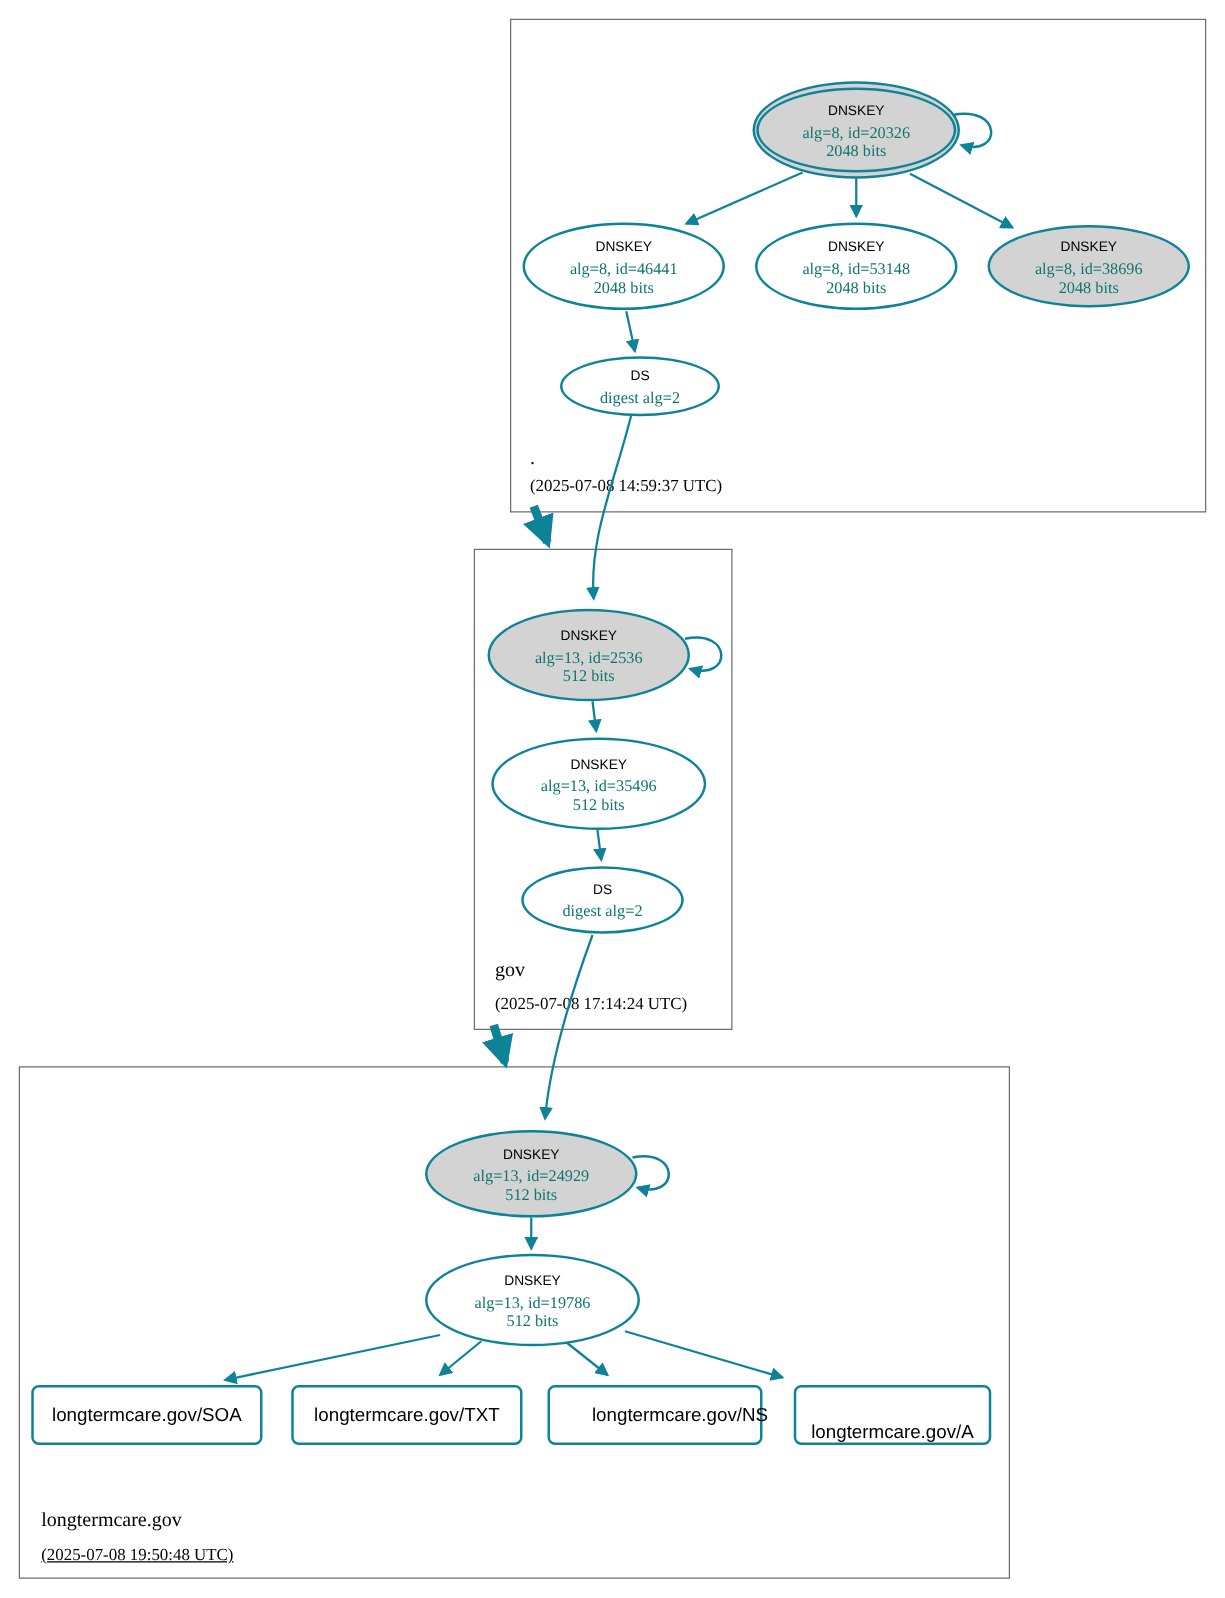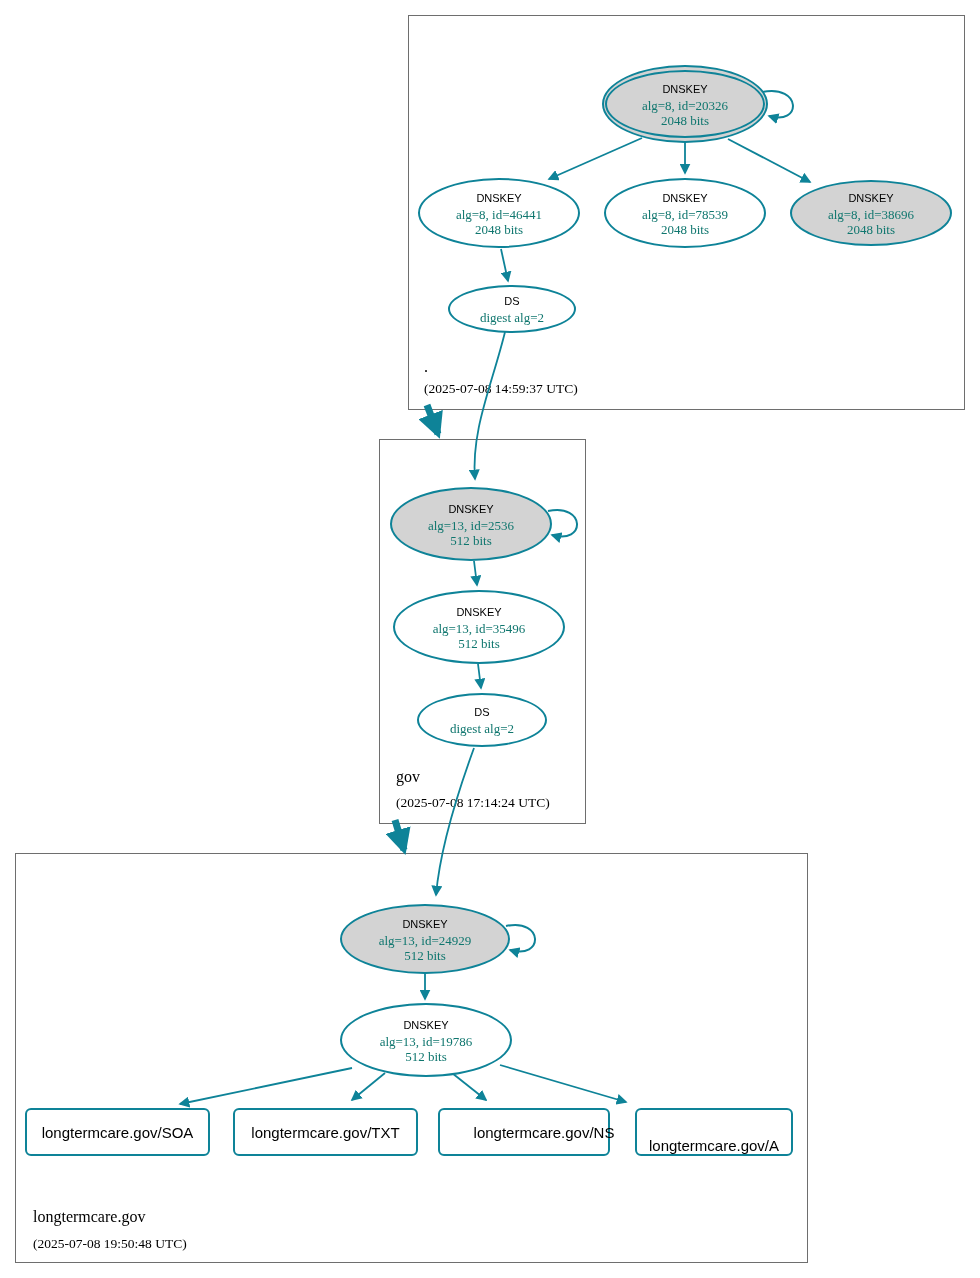--- a/index.html
+++ b/index.html
@@ -90,21 +90,21 @@
   <div class="zone-box" style="left:379px;top:439px;width:205px;height:383px;"></div>
   <div class="zone-box" style="left:15px;top:853px;width:791px;height:408px;"></div>
 
   <div class="zone-label" style="left:424px;top:358px;">.</div>
   <div class="zone-ts" style="left:424px;top:381px;">(2025-07-08 14:59:37 UTC)</div>
 
   <div class="zone-label" style="left:396px;top:768px;">gov</div>
   <div class="zone-ts" style="left:396px;top:795px;">(2025-07-08 17:14:24 UTC)</div>
 
   <div class="zone-label" style="left:33px;top:1208px;">longtermcare.gov</div>
-  <div class="zone-ts" style="left:33px;top:1236px;">(2025-07-08 19:50:48 UTC)</div>
+  <div class="zone-ts" style="left:33px;top:1236px;text-decoration:underline;">(2025-07-08 19:50:48 UTC)</div>
 
   <svg class="edges" width="980" height="1278" viewBox="0 0 980 1278">
     <defs>
       <marker id="arrow" viewBox="0 0 10 10" refX="8.5" refY="5" markerWidth="11" markerHeight="11" orient="auto" markerUnits="userSpaceOnUse">
         <path d="M0,0 L10,5 L0,10 z" fill="#0e8398"></path>
       </marker>
       <marker id="arrow-big" viewBox="0 0 10 10" refX="8" refY="5" markerWidth="26" markerHeight="26" orient="auto" markerUnits="userSpaceOnUse">
         <path d="M0,0 L10,5 L0,10 z" fill="#0e8398"></path>
       </marker>
     </defs>
@@ -140,21 +140,21 @@
   </div>
 
   <div class="node ellipse" style="left:418px;top:178px;width:162px;height:70px;">
     <div class="node-title">DNSKEY</div>
     <div class="node-detail">alg=8, id=46441</div>
     <div class="node-detail">2048 bits</div>
   </div>
 
   <div class="node ellipse" style="left:604px;top:178px;width:162px;height:70px;">
     <div class="node-title">DNSKEY</div>
-    <div class="node-detail">alg=8, id=78539</div>
+    <div class="node-detail">alg=8, id=53148</div>
     <div class="node-detail">2048 bits</div>
   </div>
 
   <div class="node ellipse ksk" style="left:790px;top:180px;width:162px;height:66px;">
     <div class="node-title">DNSKEY</div>
     <div class="node-detail">alg=8, id=38696</div>
     <div class="node-detail">2048 bits</div>
   </div>
 
   <div class="node ellipse" style="left:448px;top:285px;width:128px;height:48px;">

